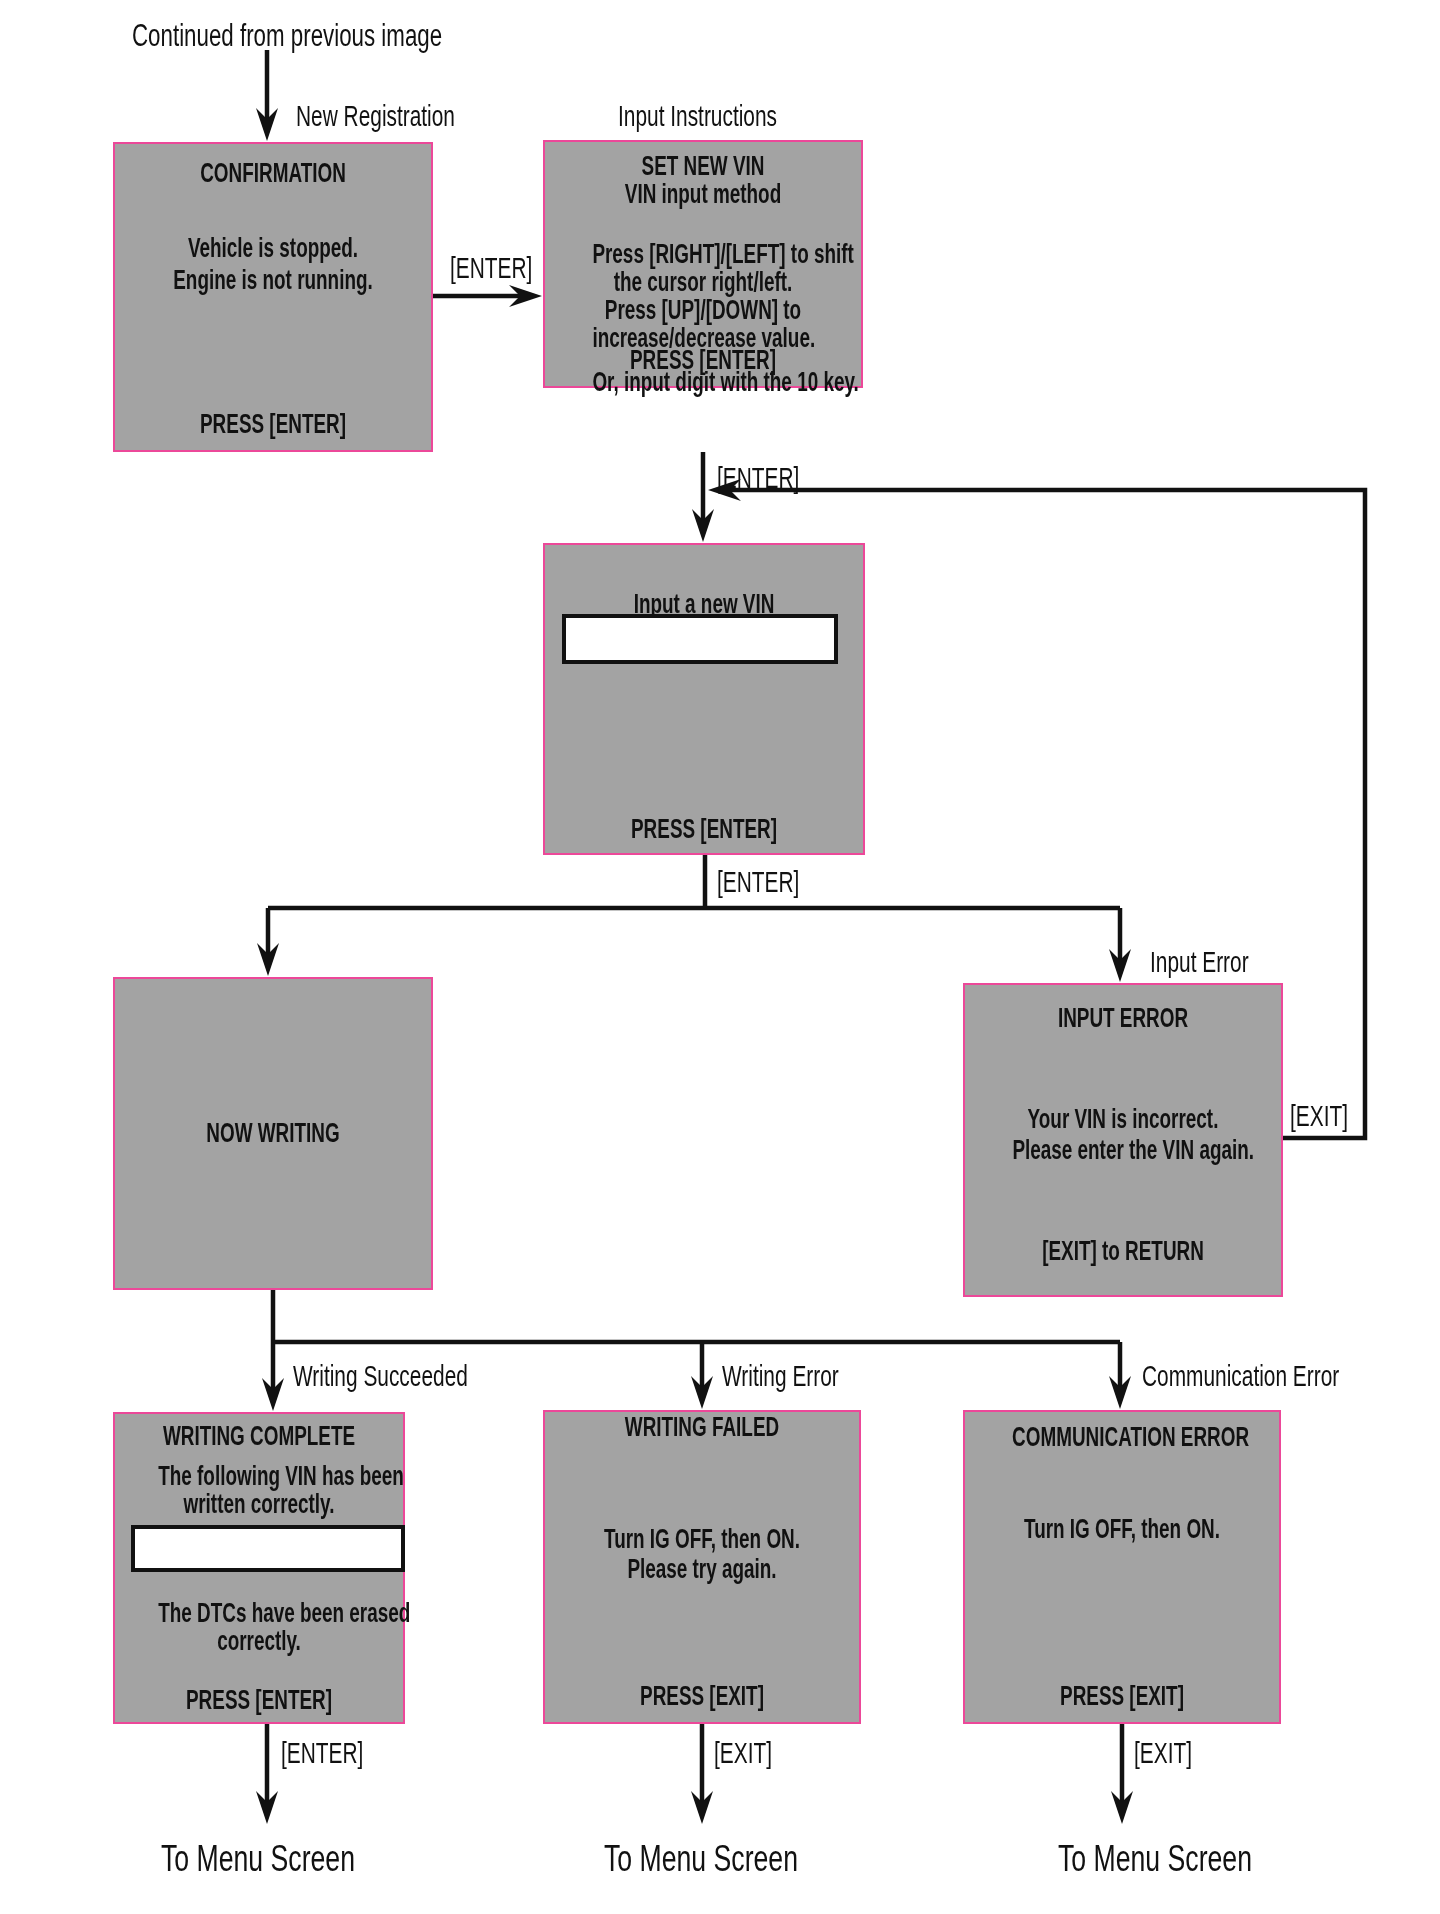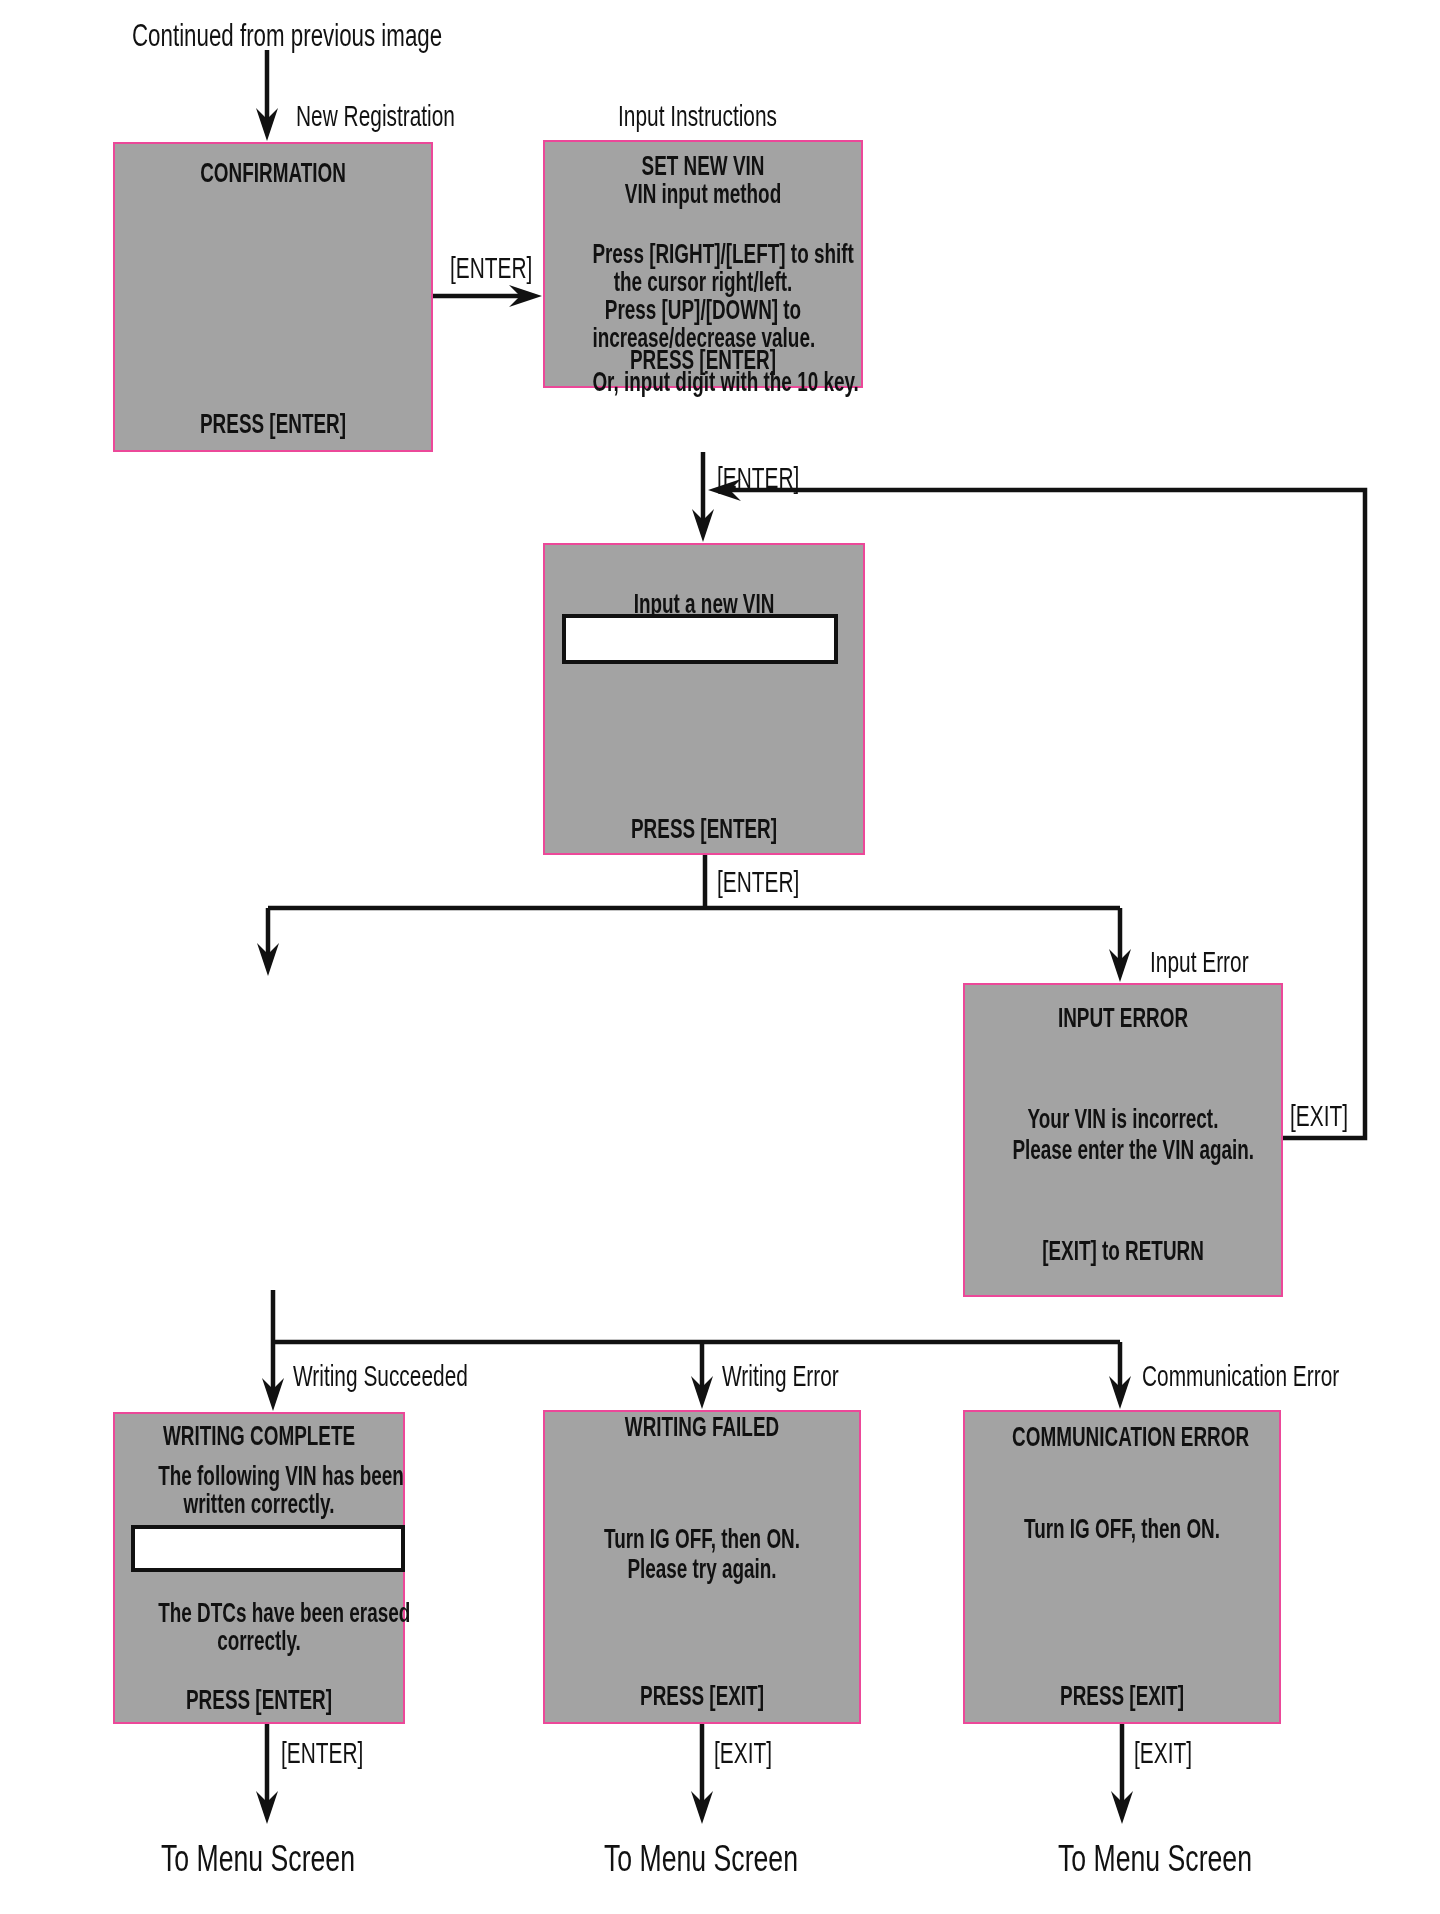--- a/index.html
+++ b/index.html
@@ -83,20 +83,24 @@
   <div class="flabel" style="left:722px; top:1360px;">Writing Error</div>
   <div class="flabel" style="left:1142px; top:1360px;">Communication Error</div>
   <div class="flabel" style="left:281px; top:1737px;">[ENTER]</div>
   <div class="flabel" style="left:714px; top:1737px;">[EXIT]</div>
   <div class="flabel" style="left:1134px; top:1737px;">[EXIT]</div>
 
   <div class="node" style="left:113px; top:142px; width:320px; height:310px;">
     <div class="tb" style="top:14px;">
         <div class="nline">CONFIRMATION</div>
       </div>
+    <div class="tb" style="top:88px;">
+      <div class="nline" style="line-height:32px;">Vehicle is stopped.</div>
+      <div class="nline" style="line-height:32px;">Engine is not running.</div>
+    </div>
     <div class="tb" style="bottom:10px;">
         <div class="nline">PRESS [ENTER]</div>
       </div>
   </div>
 
   <div class="node lh28" style="left:543px; top:140px; width:320px; height:248px;">
     <div class="tb" style="top:10px;">
       <div class="nline">SET NEW VIN</div>
       <div class="nline">VIN input method</div>
     </div>
@@ -117,20 +121,23 @@
   <div class="node" style="left:543px; top:543px; width:322px; height:312px;">
     <div class="tb" style="top:44px;">
         <div class="nline">Input a new VIN</div>
       </div>
     <div class="vinfield" style="left:17px; top:69px; width:276px; height:50px;"></div>
     <div class="tb" style="bottom:8px;">
         <div class="nline">PRESS [ENTER]</div>
       </div>
   </div>
 
+  <div class="node centerbox" style="left:113px; top:977px; width:320px; height:313px;">
+    <div class="nline">NOW WRITING</div>
+  </div>
 
   <div class="node" style="left:963px; top:983px; width:320px; height:314px;">
     <div class="tb" style="top:18px;">
         <div class="nline">INPUT ERROR</div>
       </div>
     <div class="tb" style="top:119px;">
       <div class="nline" style="line-height:31px;">Your VIN is incorrect.</div>
       <div class="nline" style="line-height:31px;">Please enter the VIN again.</div>
     </div>
     <div class="tb" style="bottom:28px;margin-top:19px;">

